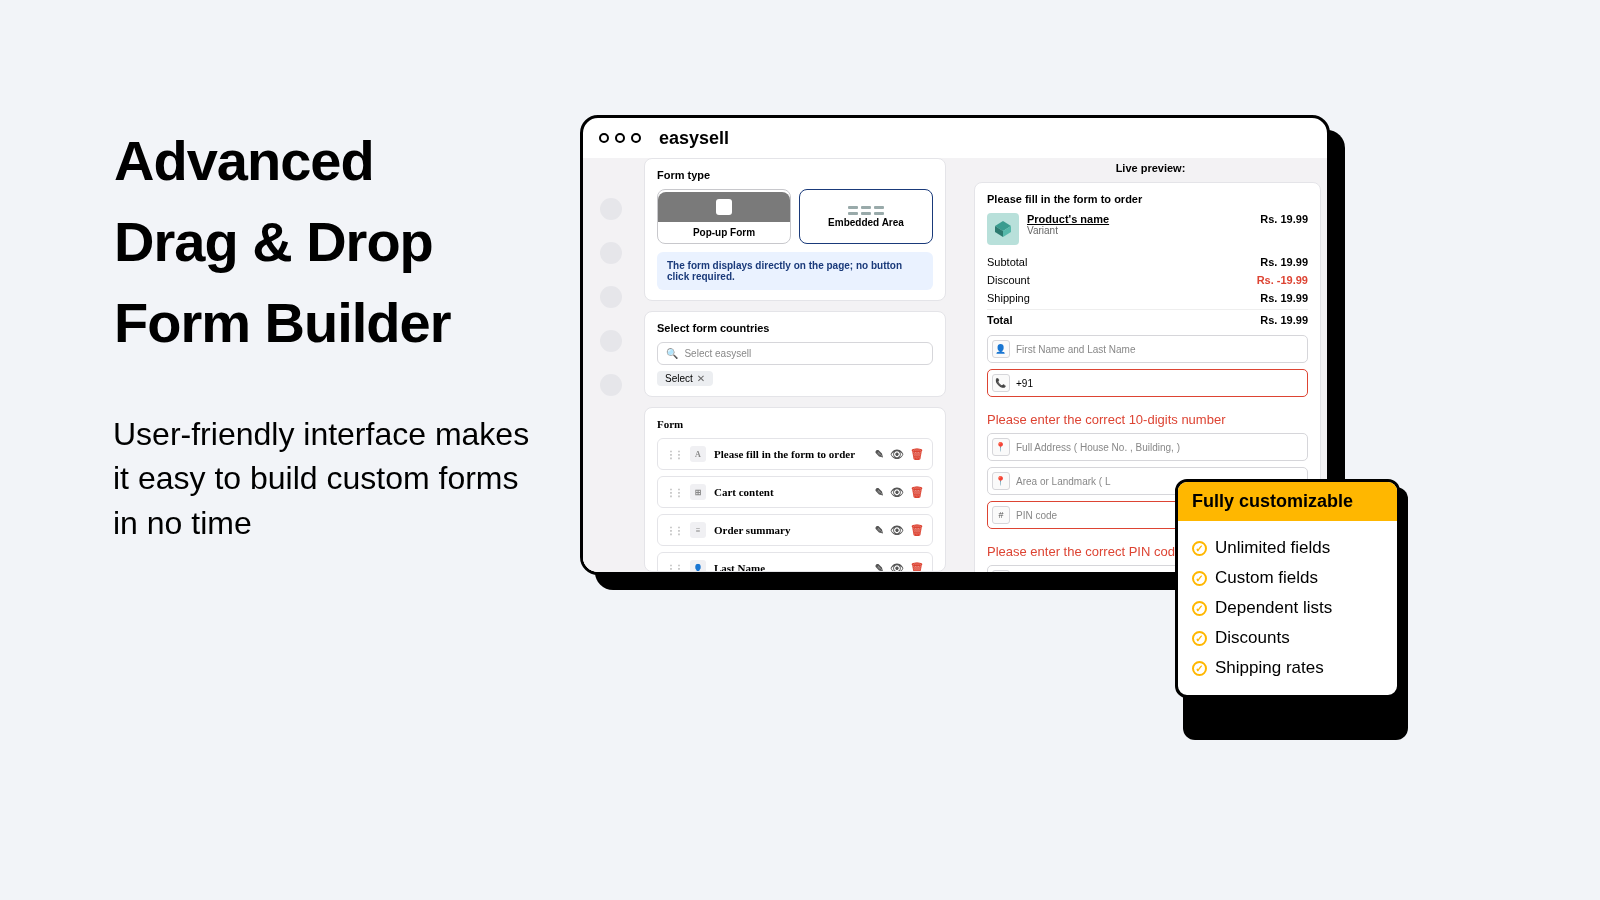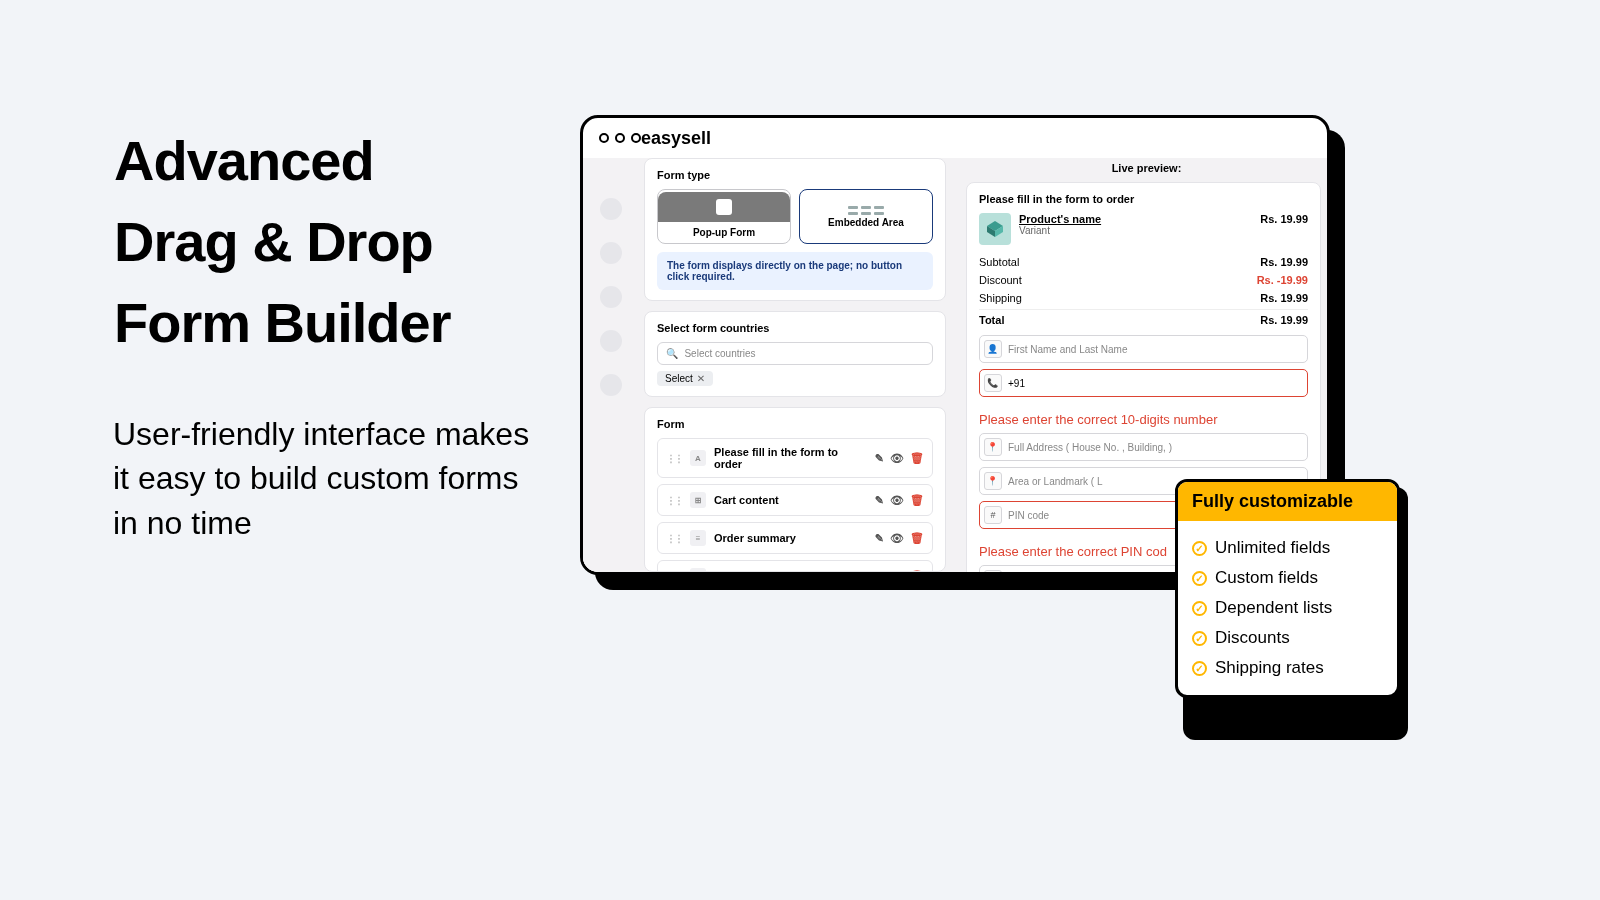--- a/index.html
+++ b/index.html
@@ -53,30 +53,31 @@
   background: #fff;
   border: 3px solid #000;
   border-radius: 18px;
   overflow: hidden;
 }
 .app-header {
   height: 40px;
   display: flex;
   align-items: center;
   padding: 0 16px;
+  gap: 18px;
 }
 .dots { display: flex; gap: 6px; }
 .dot { width: 10px; height: 10px; border: 2px solid #000; border-radius: 50%; }
 .brand { font-weight: 800; font-size: 18px; }
 
 .app-body { display: flex; height: calc(100% - 40px); background: #f3f2f4; }
 .sidebar { width: 55px; background: #f3f2f4; display: flex; flex-direction: column; align-items: center; padding-top: 40px; gap: 22px; }
 .side-dot { width: 22px; height: 22px; background: #e6e6ea; border-radius: 50%; }
 
-.main { flex: 1; display: flex; gap: 20px; padding: 0 0 0 6px; }
+.main { flex: 1; display: flex; gap: 28px; padding: 0 0 0 6px; }
 .left-col { width: 302px; display: flex; flex-direction: column; gap: 10px; }
 .right-col { flex: 1; display: flex; flex-direction: column; }
 
 .card { background: #fff; border: 1px solid #e4e4e8; border-radius: 8px; padding: 10px 12px; font-size: 11px; }
 .card-title { font-weight: 600; margin-bottom: 8px; font-size: 11px; }
 
 .form-type-row { display: flex; gap: 8px; }
 .ft-option {
   flex: 1;
   border: 1px solid #c8c8cc;
@@ -227,29 +228,29 @@
               <span>Embedded Area</span>
             </div>
           </div>
           <div class="info-banner">The form displays directly on the page; no button click required.</div>
         </div>
 
         <div class="card">
           <div class="card-title">Select form countries</div>
           <div class="country-input">
             <span>🔍</span>
-            <span>Select countries</span>
+            <span>Select easysell</span>
           </div>
           <span class="chip">
             <span>Select</span>
             <span class="chip-x">✕</span>
           </span>
         </div>
 
-        <div class="card" style="flex:1; overflow:hidden;">
+        <div class="card" style="flex:1; overflow:hidden;font-family:Liberation Serif, serif;">
           <div class="card-title">Form</div>
           <div id="form-items">
               <div class="form-item">
                 <span class="drag-h">⋮⋮</span>
                 <span class="fi-icon">A</span>
                 <span class="fi-label">Please fill in the form to order</span>
                 <span class="fi-actions">
                   <span>✎</span>
                   <span>👁</span>
                   <span class="fi-del">🗑</span>

